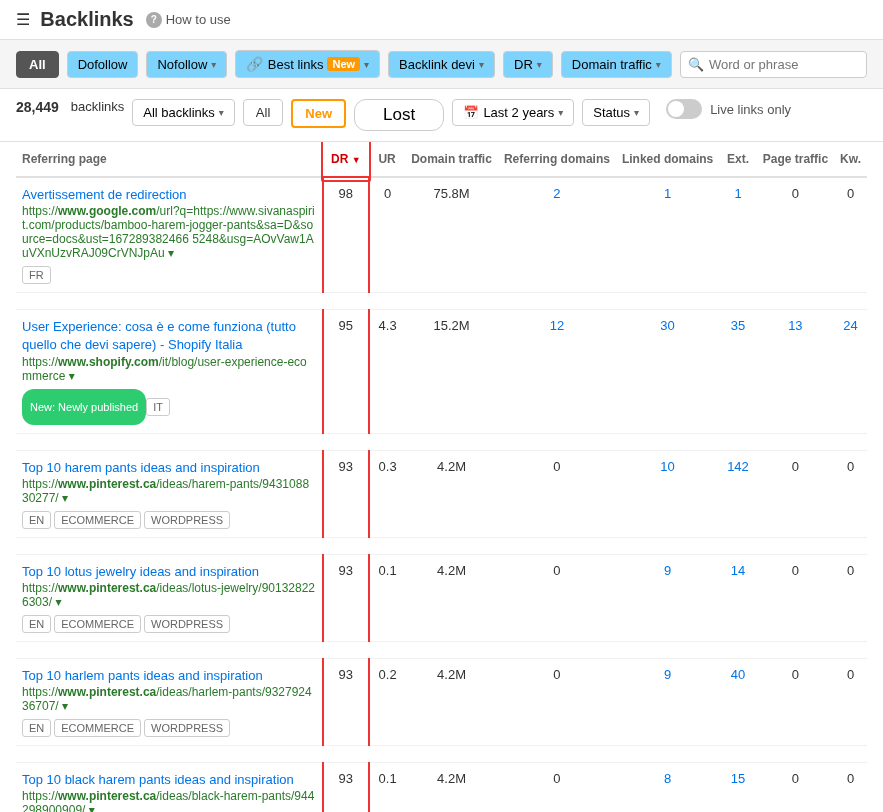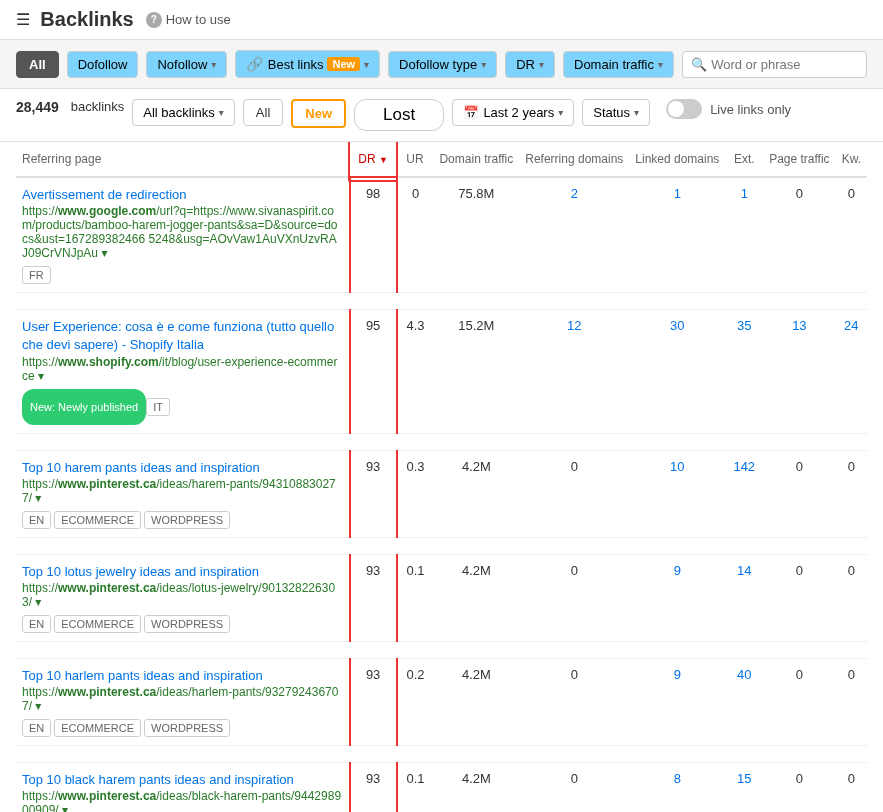--- a/index.html
+++ b/index.html
@@ -33,21 +33,21 @@
     .toggle-container { display: flex; align-items: center; gap: 8px; margin-left: 8px; }
     .toggle { width: 36px; height: 20px; background: #ccc; border-radius: 10px; cursor: pointer; position: relative; }
     .toggle-knob { width: 16px; height: 16px; background: #fff; border-radius: 50%; position: absolute; top: 2px; left: 2px; }
     .live-links-label { font-size: 13px; color: #555; }
     .calendar-icon { font-size: 13px; }
 
     
     .table-wrapper { padding: 0 16px; overflow-x: auto; }
     table { width: 100%; border-collapse: collapse; }
     thead tr { border-bottom: 2px solid #e0e0e0; }
-    thead th { padding: 10px 6px; text-align: left; font-size: 12px; color: #666; font-weight: 400; white-space: nowrap; }
+    thead th { padding: 10px 6px; text-align: left; font-size: 12px; color: #666; font-weight: 700; white-space: nowrap; }
     tbody tr { border-bottom: 1px solid #f0f0f0; }
     tbody td { padding: 8px 6px; vertical-align: top; font-size: 13px; }
     .col-referring { width: 460px; }
     .col-dr { width: 50px; text-align: center; }
     .col-ur { width: 40px; text-align: center; }
     .col-domain-traffic { width: 70px; text-align: center; }
     .col-referring-domains { width: 70px; text-align: center; }
     .col-linked-domains { width: 70px; text-align: center; }
     .col-ext { width: 40px; text-align: center; }
     .col-page-traffic { width: 60px; text-align: center; }
@@ -84,21 +84,21 @@
     <span>Nofollow</span>
     <span class="chevron">▾</span>
   </button>
   <button class="filter-btn">
     <span class="link-icon">🔗</span>
     <span>Best links</span>
     <span class="badge-new">New</span>
     <span class="chevron">▾</span>
   </button>
   <button class="filter-btn">
-    <span>Dofollow type</span>
+    <span>Backlink devi</span>
     <span class="chevron">▾</span>
   </button>
   <button class="filter-btn">
     <span>DR</span>
     <span class="chevron">▾</span>
   </button>
   <button class="filter-btn">
     <span>Domain traffic</span>
     <span class="chevron">▾</span>
   </button>

